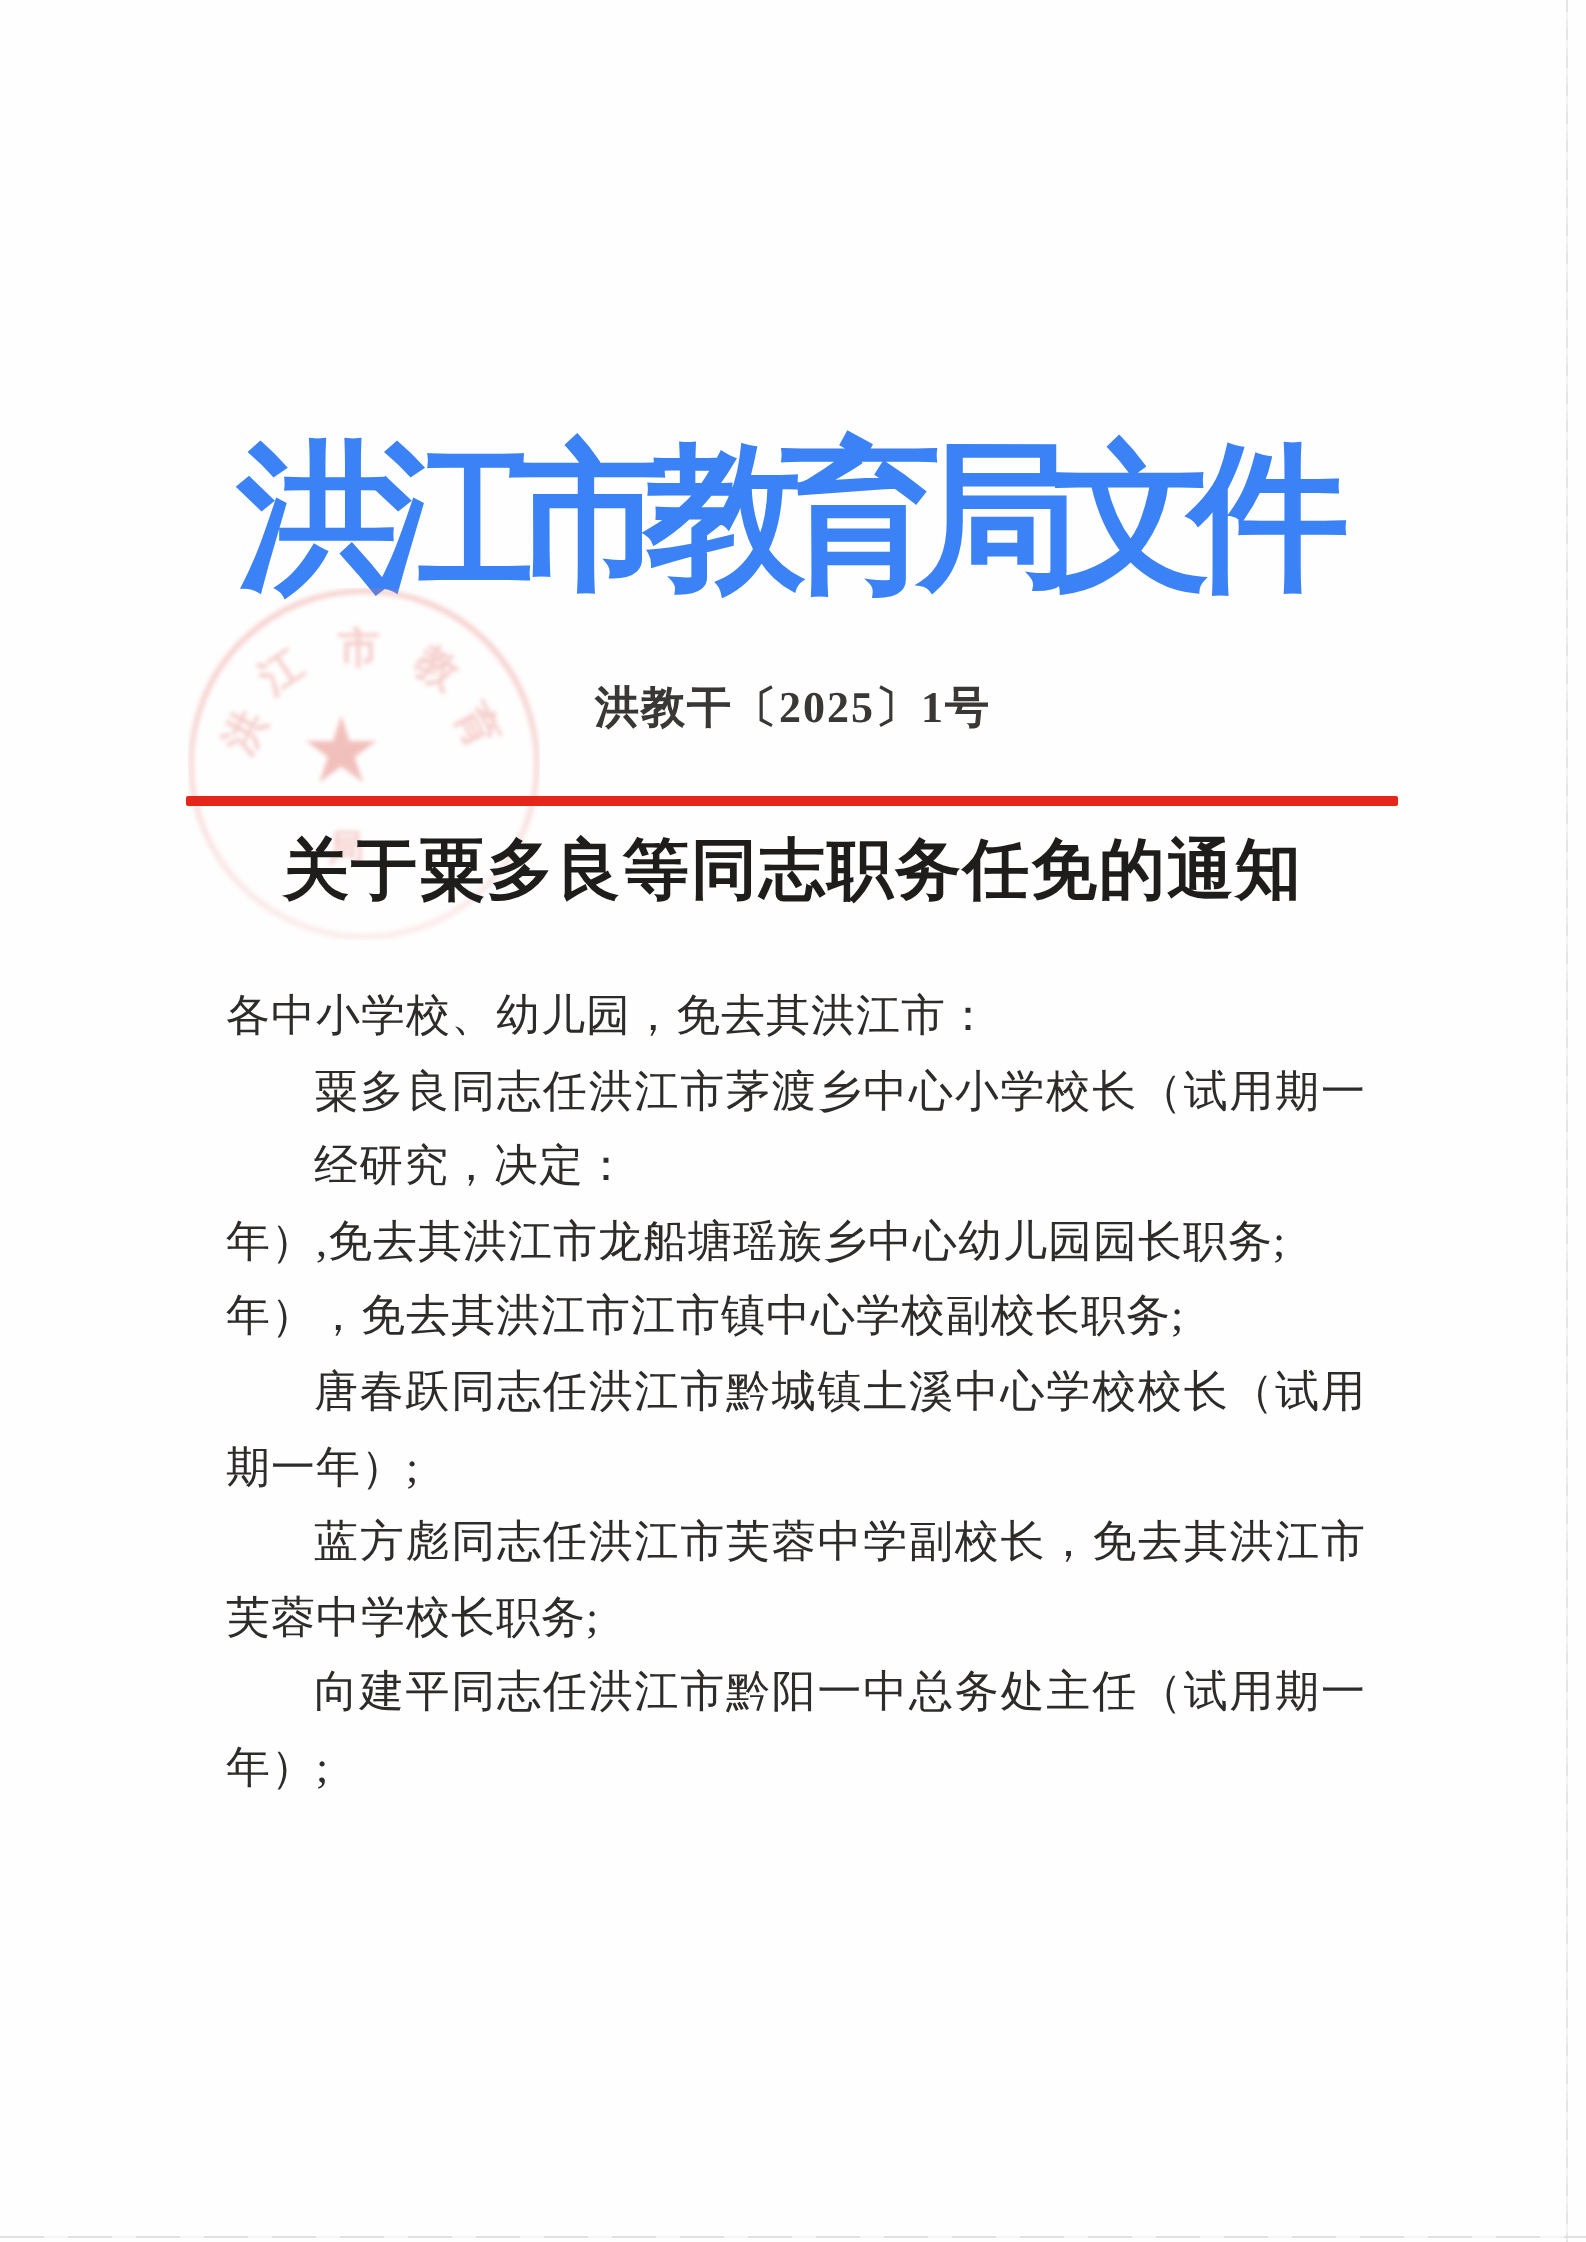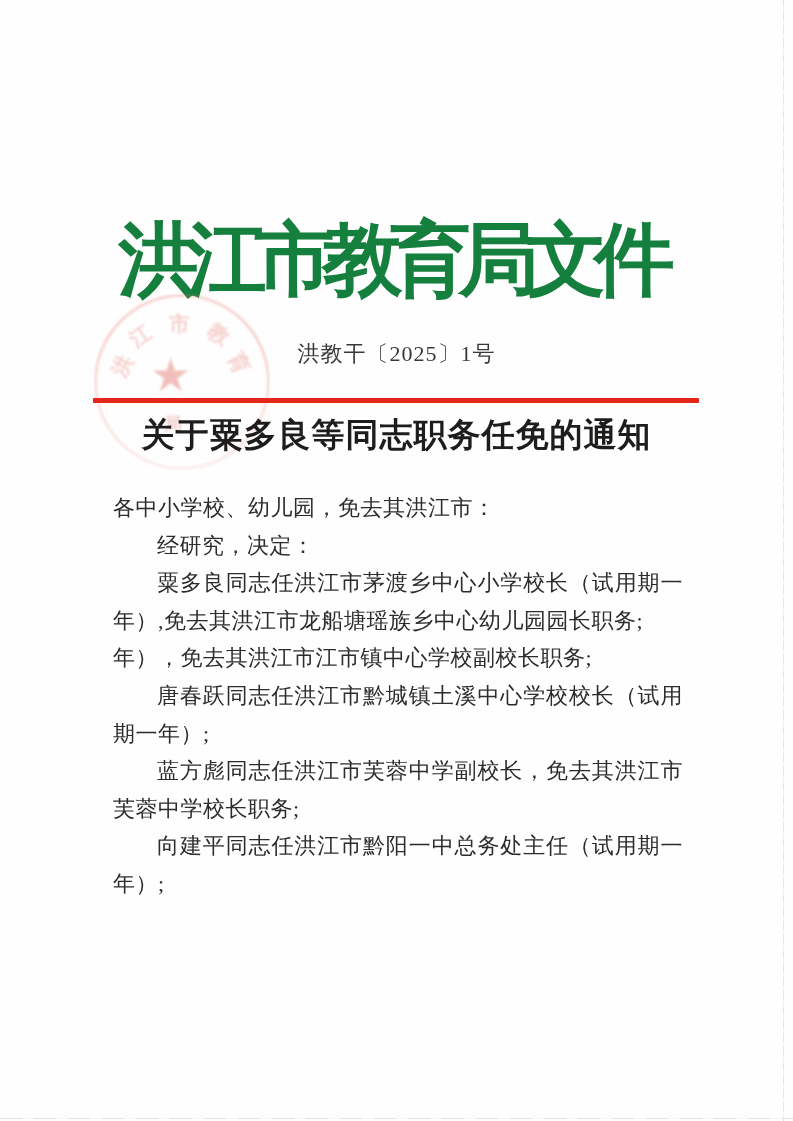--- a/index.html
+++ b/index.html
@@ -20,30 +20,31 @@
     opacity:.7;
   }
   
   .doc-title{
     position:absolute;left:0;top:208px;width:793px;
     text-align:center;
     font-family:Liberation Serif, serif;
     font-weight:bold;
     font-size:80px;line-height:104px;
     letter-spacing:-12px;
-    color:#15803d;
+    color:#3b82f6;
     text-indent:-12px; 
     white-space:nowrap;
   }
   .doc-number{
     position:absolute;left:0;top:338px;width:793px;
     text-align:center;
     font-size:22px;line-height:32px;
     color:#3a3836;
     letter-spacing:1px;
+    font-weight:bold;
   }
   .red-rule{
     position:absolute;left:93px;top:398px;width:606px;height:5px;
     background:#e5261b;border-radius:1px;z-index:3;
   }
   
   .seal{
     position:absolute;left:94px;top:294px;width:176px;height:176px;
     z-index:1;filter:blur(1.1px);opacity:.8;
     -webkit-mask-image:radial-gradient(circle at 50% 35%, #000 55%, transparent 95%);
@@ -111,22 +112,22 @@
 <div class="doc-title">洪江市教育局文件</div>
 
 <div class="doc-number">洪教干〔2025〕1号</div>
 
 <div class="red-rule"></div>
 
 <div class="subject">关于粟多良等同志职务任免的通知</div>
 
 <div class="body-text">
   <div class="line">各中小学校、幼儿园，免去其洪江市：</div>
+  <div class="line indent full">粟多良同志任洪江市茅渡乡中心小学校长（试用期一</div>
   <div class="line indent">经研究，决定：</div>
-  <div class="line indent full">粟多良同志任洪江市茅渡乡中心小学校长（试用期一</div>
   <div class="line">年）,免去其洪江市龙船塘瑶族乡中心幼儿园园长职务;</div>
   <div class="line">年），免去其洪江市江市镇中心学校副校长职务;</div>
   <div class="line indent full">唐春跃同志任洪江市黔城镇土溪中心学校校长（试用</div>
   <div class="line">期一年）;</div>
   <div class="line indent full">蓝方彪同志任洪江市芙蓉中学副校长，免去其洪江市</div>
   <div class="line">芙蓉中学校长职务;</div>
   <div class="line indent full">向建平同志任洪江市黔阳一中总务处主任（试用期一</div>
   <div class="line">年）;</div>
 </div>
 

